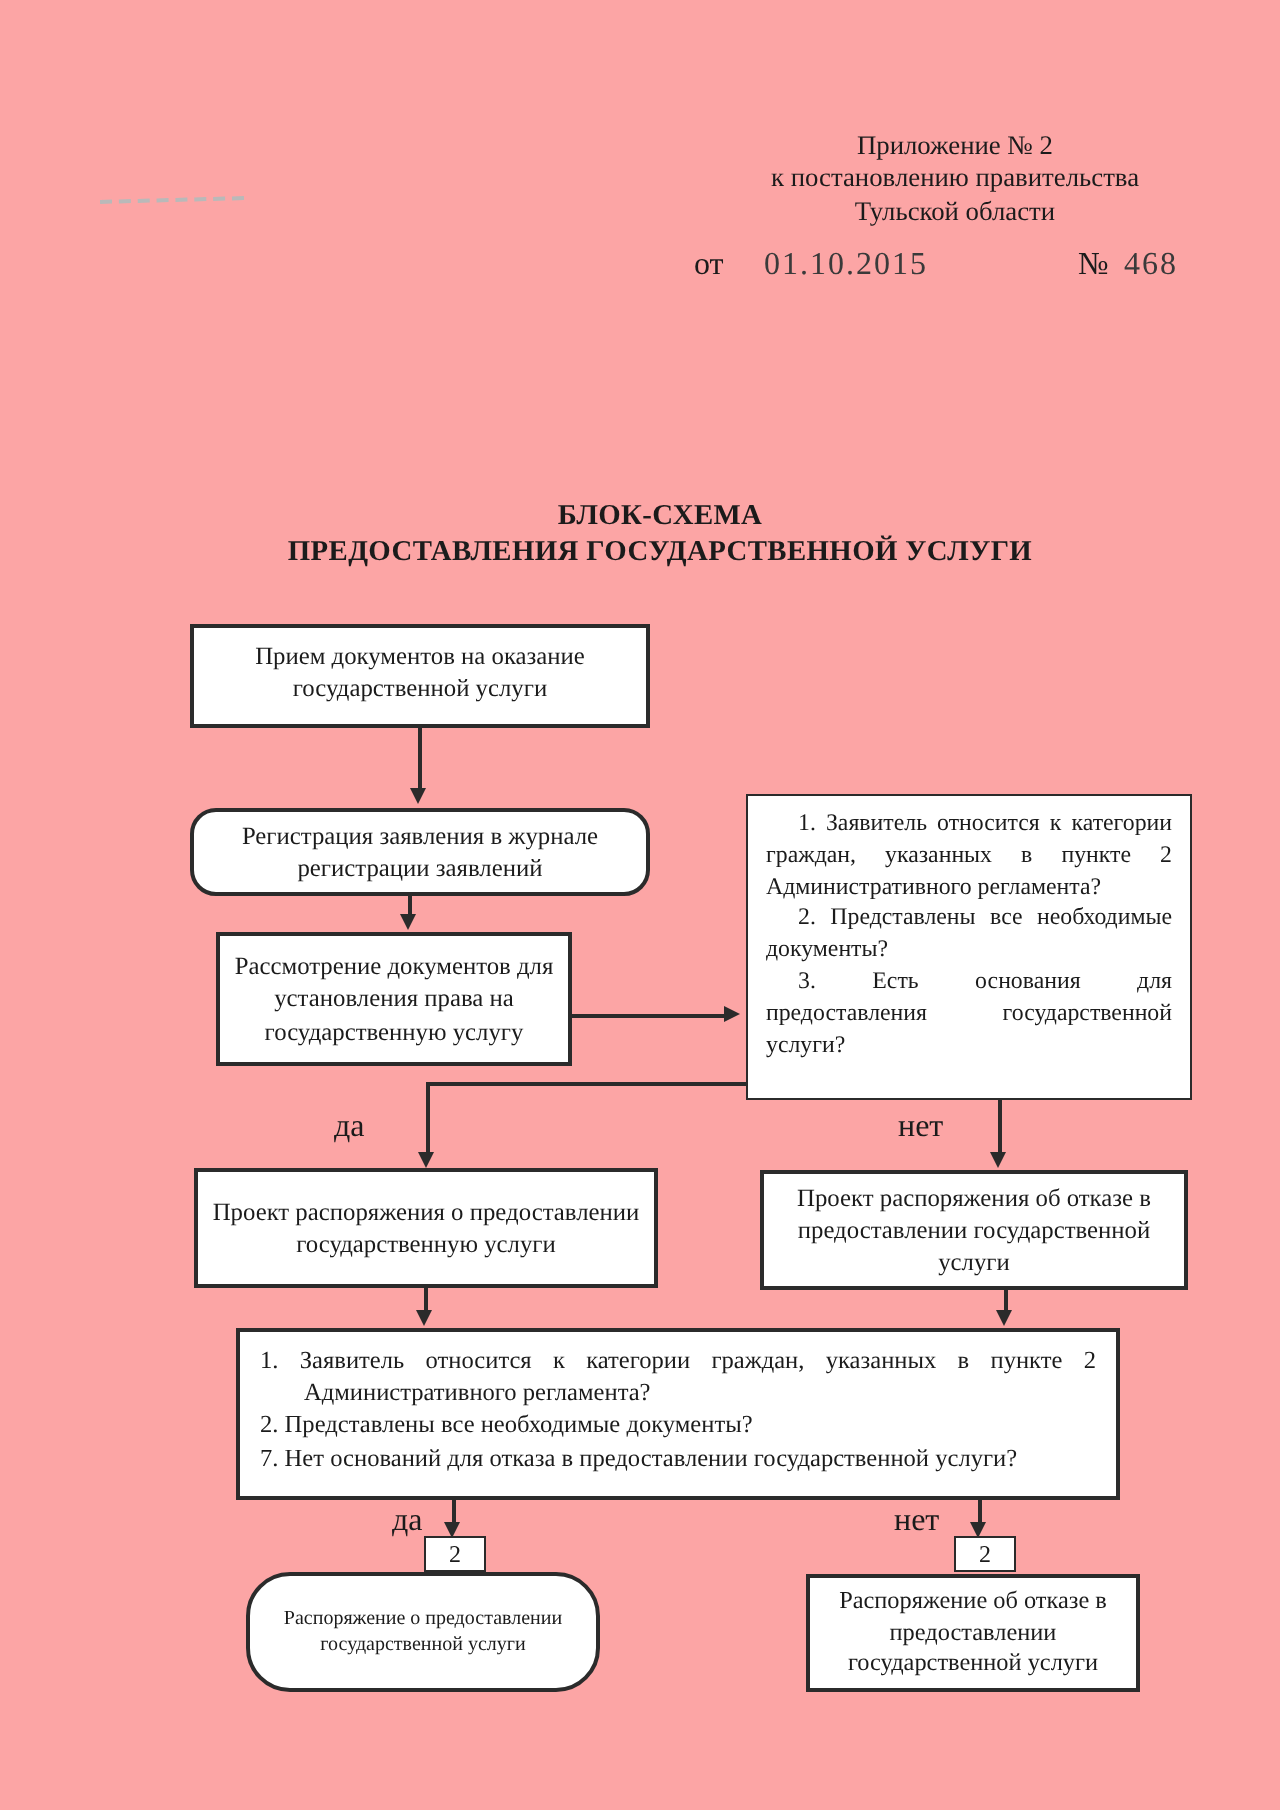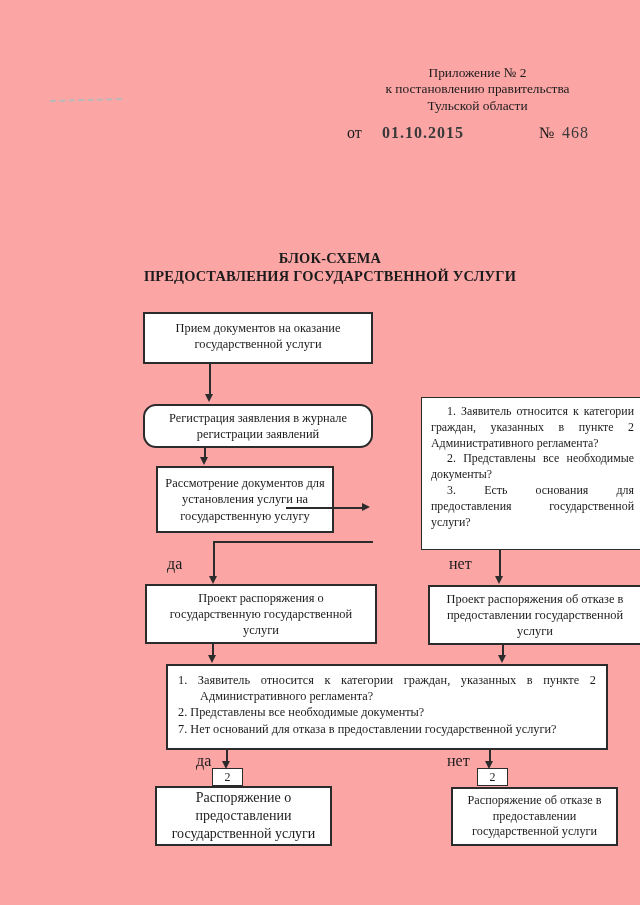--- a/index.html
+++ b/index.html
@@ -13,21 +13,21 @@
   .hdr4{left:283px;top:154px;width:337px;font-size:12.7px;line-height:1.26;}
   .decree-span{position:absolute;top:124px;font-size:16px;}
   .decree-fill{color:#3a3a3a;letter-spacing:1px;}
   .title{position:absolute;left:20px;top:249px;width:620px;text-align:center;
     font-weight:bold;font-size:14.4px;line-height:1.25;letter-spacing:.2px;}
   .pencil{position:absolute;left:50px;top:99px;width:72px;height:0;
     border-top:2px dashed #b9b9b9;transform:rotate(-1.5deg);}
   
   .fbox{position:absolute;border:2px solid #2b2b2b;box-sizing:border-box;
     display:flex;align-items:center;justify-content:center;text-align:center;
-    font-size:12.4px;line-height:1.3;padding:2px 6px;background:#fff;margin-left:48px;}
+    font-size:12.4px;line-height:1.3;padding:2px 6px;background:#fff;}
   .top-align{align-items:flex-start;padding-top:6px;}
   .listbox{display:block;text-align:justify;padding:6px 9px;}
   .cond1{border-width:1.6px;font-size:11.9px;line-height:1.33;}
   .cond1 .item{text-indent:16px;text-align:justify;}
   .cond2{font-size:12.3px;line-height:1.32;padding:6px 10px;}
   .cond2 .item{padding-left:22px;text-indent:-22px;text-align:justify;}
   .conn{position:absolute;border:1.6px solid #2b2b2b;box-sizing:border-box;
     display:flex;align-items:center;justify-content:center;font-size:12px;
     background:#fff;z-index:3;}
   
@@ -55,75 +55,75 @@
   #box-draft-refusal{left:380px;top:585px;width:214px;height:60px;}
   #v3{left:212px;top:644px;height:12px;} #a4{left:208px;top:655px;}
   #v4{left:502px;top:645px;height:11px;} #a5{left:498px;top:655px;}
   #box-decision2{left:118px;top:664px;width:442px;height:86px;}
   #v5{left:226px;top:750px;height:13px;} #a6{left:222px;top:761px;}
   #lbl-yes2{left:196px;top:752px;}
   #v6{left:489px;top:750px;height:13px;} #a7{left:485px;top:761px;}
   #lbl-no2{left:447px;top:752px;}
   #conn-left{left:212px;top:768px;width:31px;height:18px;}
   #conn-right{left:477px;top:768px;width:31px;height:18px;}
-  #box-order-grant{left:107px;top:786px;width:177px;height:60px;font-size:14px;}
+  #box-order-grant{left:123px;top:786px;width:177px;height:60px;font-size:10px;border-radius:22px;}
   #box-order-refusal{left:403px;top:787px;width:167px;height:59px;font-size:12.2px;}
 </style>
 </head>
 <body>
 
 <div class="page">
 
   <div class="pencil"></div>
 
   <div class="hdr hdr2">
     <div>Приложение № 2</div>
     <div>к постановлению правительства</div>
     <div>Тульской области</div>
   </div>
 
   <span class="decree-span" style="left:347px;">от</span>
-  <span class="decree-span decree-fill" style="left:382px;font-weight:bold;">01.10.2015</span>
+  <span class="decree-span decree-fill" style="left:382px;">01.10.2015</span>
   <span class="decree-span" style="left:539px;">№</span>
   <span class="decree-span decree-fill" style="left:562px;">468</span>
 
 
   <div class="title">
     <div>БЛОК-СХЕМА</div>
     <div>ПРЕДОСТАВЛЕНИЯ ГОСУДАРСТВЕННОЙ УСЛУГИ</div>
   </div>
 
   <div id="box-receive" class="fbox top-align">Прием документов на оказание государственной услуги</div>
   <div id="v1" class="vline"></div>
   <div id="a1" class="arr-d"></div>
 
   <div id="box-register" class="fbox">Регистрация заявления в журнале регистрации заявлений</div>
   <div id="v2" class="vline"></div>
   <div id="a2" class="arr-d"></div>
 
-  <div id="box-review" class="fbox">Рассмотрение документов для установления услуги на государственную услугу</div>
+  <div id="box-review" class="fbox">Рассмотрение документов для установления права на государственную услугу</div>
   <div id="h1" class="hline"></div>
   <div id="a3" class="arr-r"></div>
 
   <div id="box-decision1" class="fbox listbox cond1">
     <div class="item">1. Заявитель относится к категории граждан, указанных в пункте 2 Административного регламента?</div>
     <div class="item">2. Представлены все необходимые документы?</div>
     <div class="item">3. Есть основания для предоставления государственной услуги?</div>
   </div>
 
   <div id="h-yes" class="hline"></div>
   <div id="v-yes" class="vline"></div>
   <div id="a-yes" class="arr-d"></div>
   <div id="lbl-yes1" class="lbl">да</div>
 
   <div id="v-no" class="vline"></div>
   <div id="a-no" class="arr-d"></div>
   <div id="lbl-no1" class="lbl">нет</div>
 
-  <div id="box-draft-grant" class="fbox">Проект распоряжения о государственную государственной услуги</div>
+  <div id="box-draft-grant" class="fbox">Проект распоряжения о предоставлении государственную услуги</div>
   <div id="box-draft-refusal" class="fbox">Проект распоряжения об отказе в предоставлении государственной услуги</div>
 
   <div id="v3" class="vline"></div>
   <div id="a4" class="arr-d"></div>
   <div id="v4" class="vline"></div>
   <div id="a5" class="arr-d"></div>
 
   <div id="box-decision2" class="fbox listbox cond2">
     <div class="item">1. Заявитель относится к категории граждан, указанных в пункте 2 Административного регламента?</div>
     <div class="item">2. Представлены все необходимые документы?</div>

